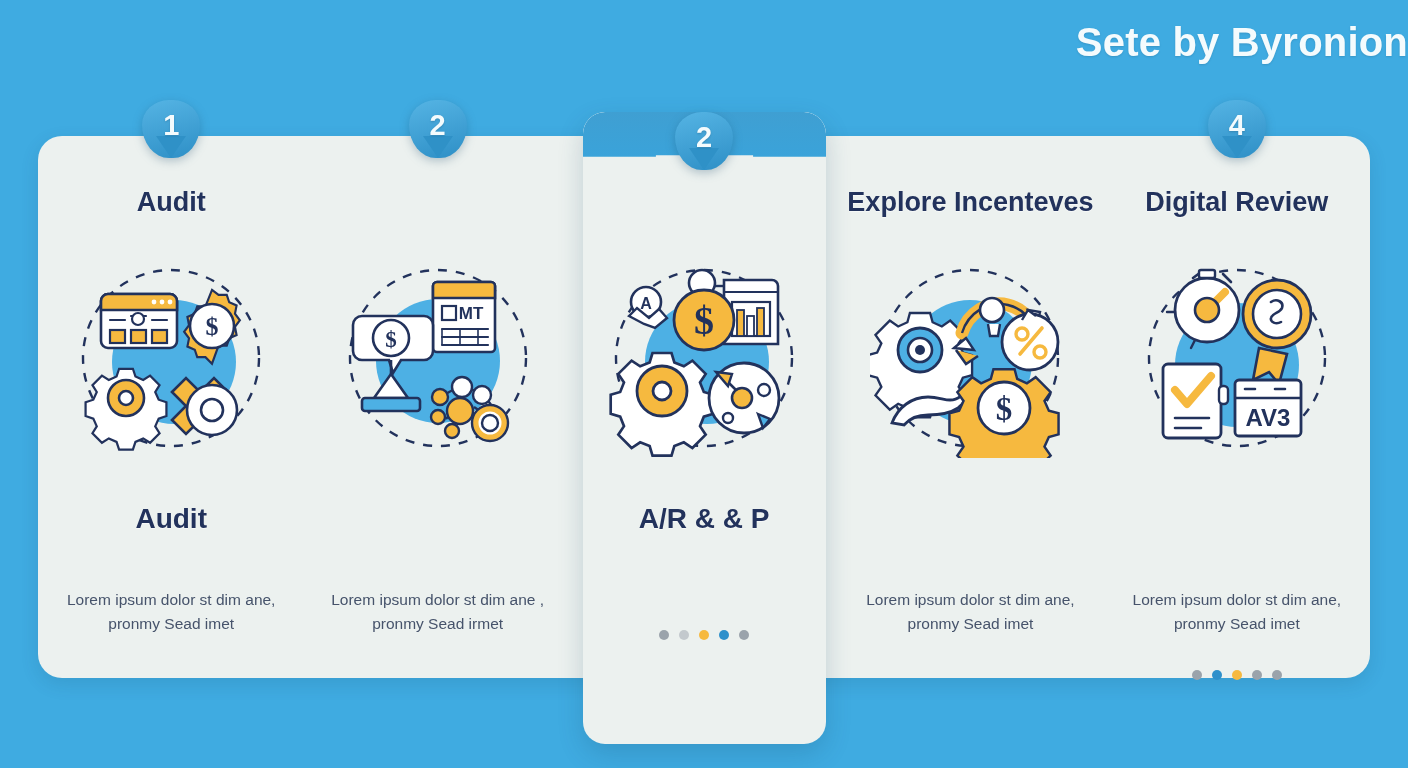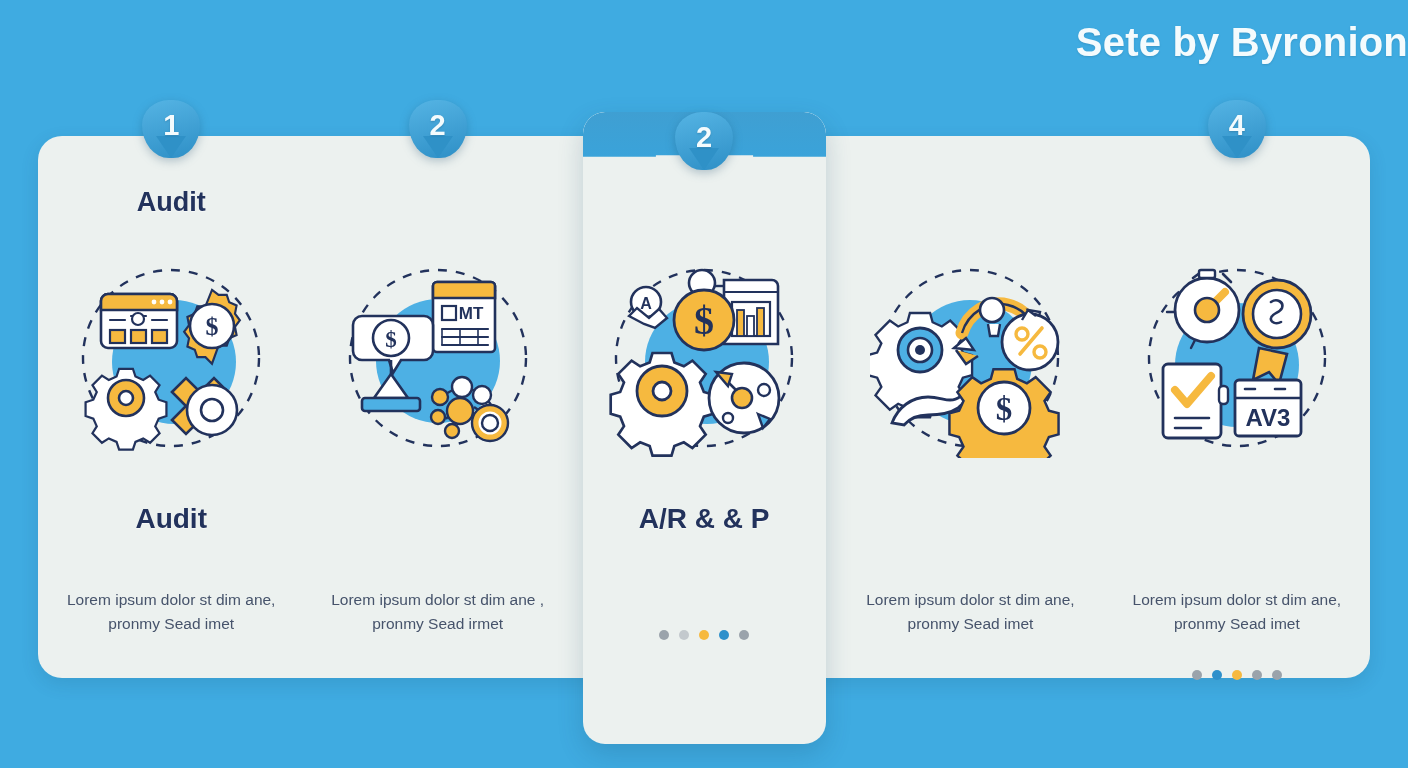--- a/index.html
+++ b/index.html
@@ -241,20 +241,21 @@
       <div class="dots dots-center">
         <i style="background:#9aa3ab"></i>
         <i style="background:#c3c9cd"></i>
         <i style="background:#f6b93f"></i>
         <i style="background:#2e90cb"></i>
         <i style="background:#9aa3ab"></i>
       </div>
     </div>
 
     <div class="col">
+      <div class="head">Explore Incenteves</div>
       <div class="illus">
         <svg viewBox="0 0 200 200" width="200" height="200">
           <circle cx="100" cy="104" r="62" fill="#4db0e4"></circle>
           <circle cx="100" cy="100" r="88" fill="none" stroke="#22325c" stroke-width="2.4" stroke-dasharray="9 9"></circle>
           <g transform="translate(50,92)">
             <path d="M-12-44h24l3 11 11 5 10-7 17 17-7 10 5 11 11 3v24l-11 3-5 11 7 10-17 17-10-7-11 5-3 11h-24l-3-11-11-5-10 7-17-17 7-10-5-11-11-3v-24l11-3 5-11-7-10 17-17 10 7 11-5z" fill="#fff" stroke="#22325c" stroke-width="2.8" transform="scale(.84)"></path>
             <circle cx="0" cy="0" r="22" fill="#4db0e4" stroke="#22325c" stroke-width="2.8"></circle>
             <circle cx="0" cy="0" r="12" fill="#fff" stroke="#22325c" stroke-width="2.6"></circle>
             <circle cx="0" cy="0" r="5" fill="#22325c"></circle>
           </g>
@@ -278,20 +279,21 @@
           </g>
         </svg>
       </div>
       <div class="body">Lorem ipsum dolor st dim ane, pronmy Sead imet</div>
     </div>
 
     <div class="col">
       <div class="pin">
         <span>4</span>
       </div>
+      <div class="head">Digital Review</div>
       <div class="illus">
         <svg viewBox="0 0 200 200" width="200" height="200">
           <circle cx="100" cy="107" r="62" fill="#4db0e4"></circle>
           <circle cx="100" cy="100" r="88" fill="none" stroke="#22325c" stroke-width="2.4" stroke-dasharray="9 9"></circle>
           <circle cx="70" cy="52" r="32" fill="#fff" stroke="#22325c" stroke-width="2.8"></circle>
           <path d="M56 20l8-6M86 16l8 8" stroke="#22325c" stroke-width="2.6" stroke-linecap="round"></path>
           <rect x="62" y="12" width="16" height="8" rx="2" fill="#fff" stroke="#22325c" stroke-width="2.4"></rect>
           <path d="M38 54h-8M58 82l-4 8" stroke="#22325c" stroke-width="2.4" stroke-linecap="round"></path>
           <path d="M70 52l18-18" stroke="#f6b93f" stroke-width="8" stroke-linecap="round"></path>
           <circle cx="70" cy="52" r="12" fill="#f6b93f" stroke="#22325c" stroke-width="2.6"></circle>

